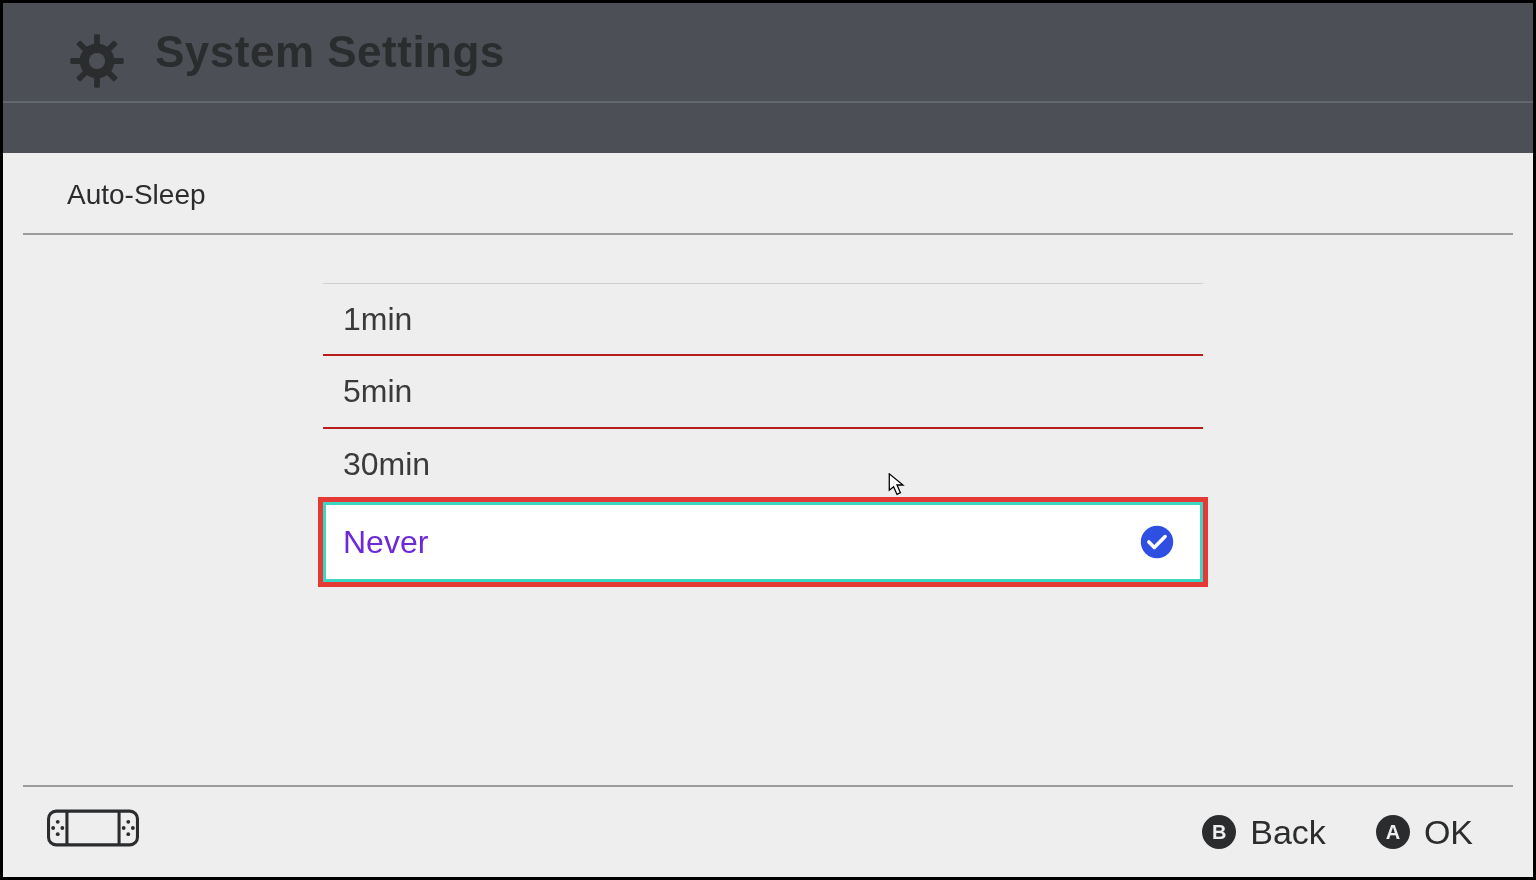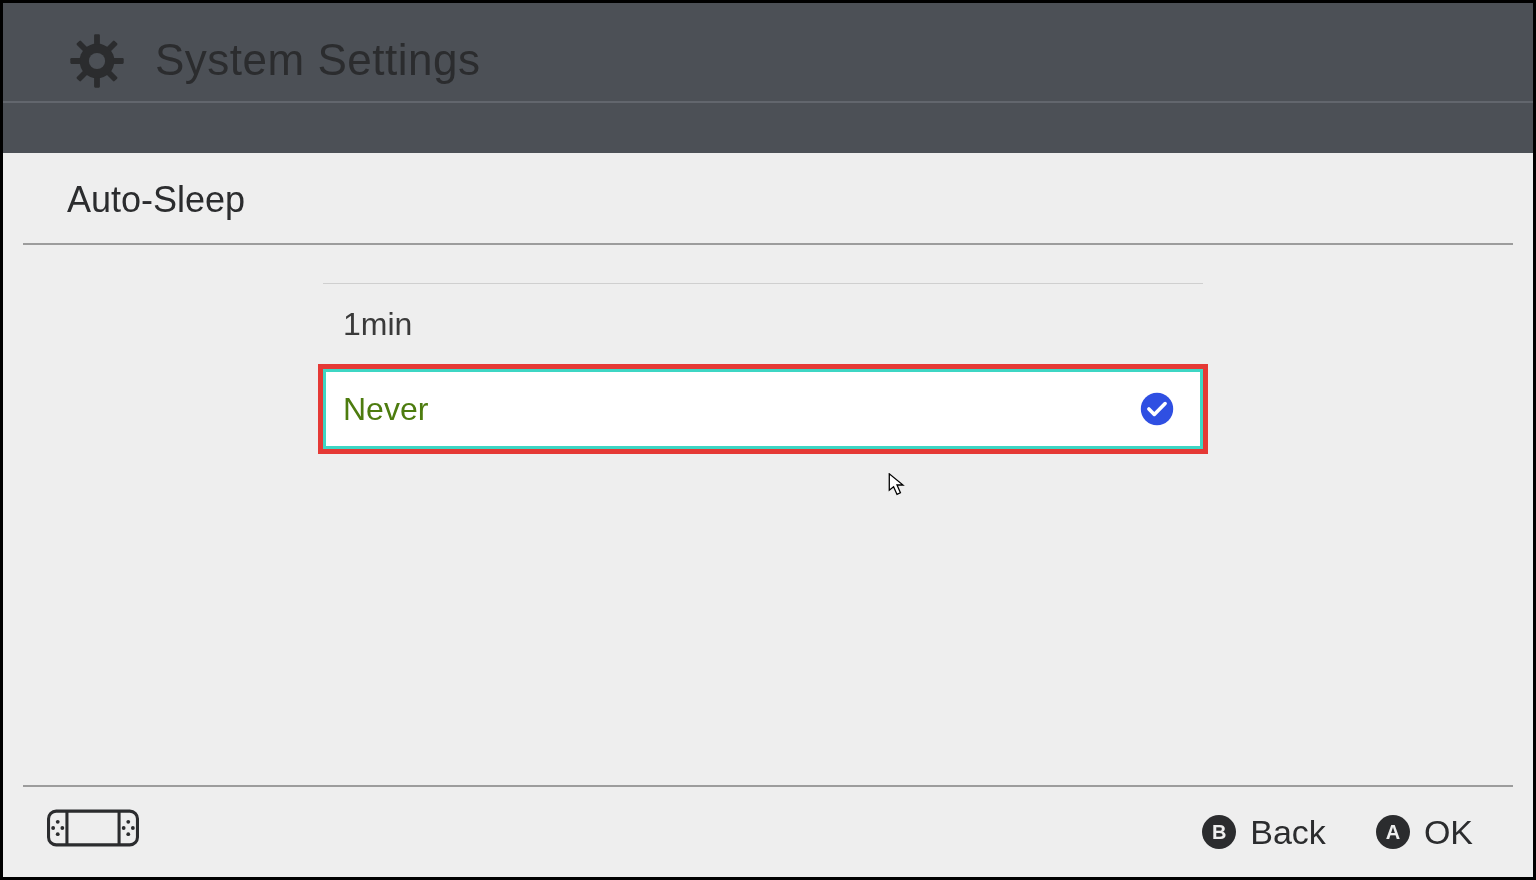--- a/index.html
+++ b/index.html
@@ -28,76 +28,75 @@
       gap: 28px;
     }
     .gear-wrap {
       width: 60px; height: 60px;
       display: flex; align-items: center; justify-content: center;
       margin-top: 4px;
     }
     .gear-svg { width: 58px; height: 58px; }
     .page-title {
       font-size: 44px;
-      font-weight: 400;
+      font-weight: 700;
       color: #2b2c2e;
-      margin-top: 8px;
       letter-spacing: 0.5px;
     }
     .divider-top {
       position: absolute;
       top: 98px;
       left: 0;
       right: 0;
       height: 2px;
       background: #62666d;
     }
     
     .content {
       position: absolute;
       top: 150px;
       left: 0;
       right: 0;
       bottom: 0;
       background: #eeeeee;
     }
     .section-title {
-      font-size: 36px;
+      font-size: 28px;
       font-weight: 400;
       color: #2b2c2e;
       padding: 26px 0 0 64px;
     }
     .section-hr {
       margin: 22px 20px 0 20px;
       height: 2px;
       background: #9c9c9c;
     }
     .options {
       position: absolute;
       top: 130px;
       left: 320px;
       width: 880px;
     }
     .option {
-      height: 86px;
-      border-bottom: 4px solid #b91c1c;
+      height: 73px;
+      border-bottom: 2px solid #b91c1c;
       display: flex;
       align-items: center;
       justify-content: space-between;
       padding: 0 28px 0 20px;
       font-size: 32px;
       color: #3a3a3a;
       cursor: pointer;
     }
     .option:first-child {
       border-top: 1px solid #cfcfcf;
     }
     .option.selected {
       background: #ffffff;
-      color: #4d7c0f;
+      color: #6d28d9;
       border-bottom: none;
       box-shadow:
         inset 0 0 0 3px #3dd6c4,   
         0 0 0 5px #e53935;         
       position: relative;
       z-index: 2;
       height: 80px;
     }
     .check-wrap {
       width: 36px; height: 36px;
@@ -175,22 +174,30 @@
   <div class="section-hr"></div>
 
   <div class="options">
 
     <div class="option">
       <span>1min</span>
 
     </div>
 
 
-
-
+    <div class="option">
+      <span>5min</span>
+
+    </div>
+
+
+    <div class="option">
+      <span>30min</span>
+
+    </div>
 
     <div class="option selected">
       <span>Never</span>
       <span class="check-wrap">
         <svg class="check-circle" viewBox="0 0 40 40">
           <circle cx="20" cy="20" r="18" fill="#2f4fe2"></circle>
           <path d="M11 20 L17 26 L29 14" stroke="#ffffff" stroke-width="4" fill="none" stroke-linecap="round" stroke-linejoin="round"></path>
         </svg>
       </span>
     </div>

